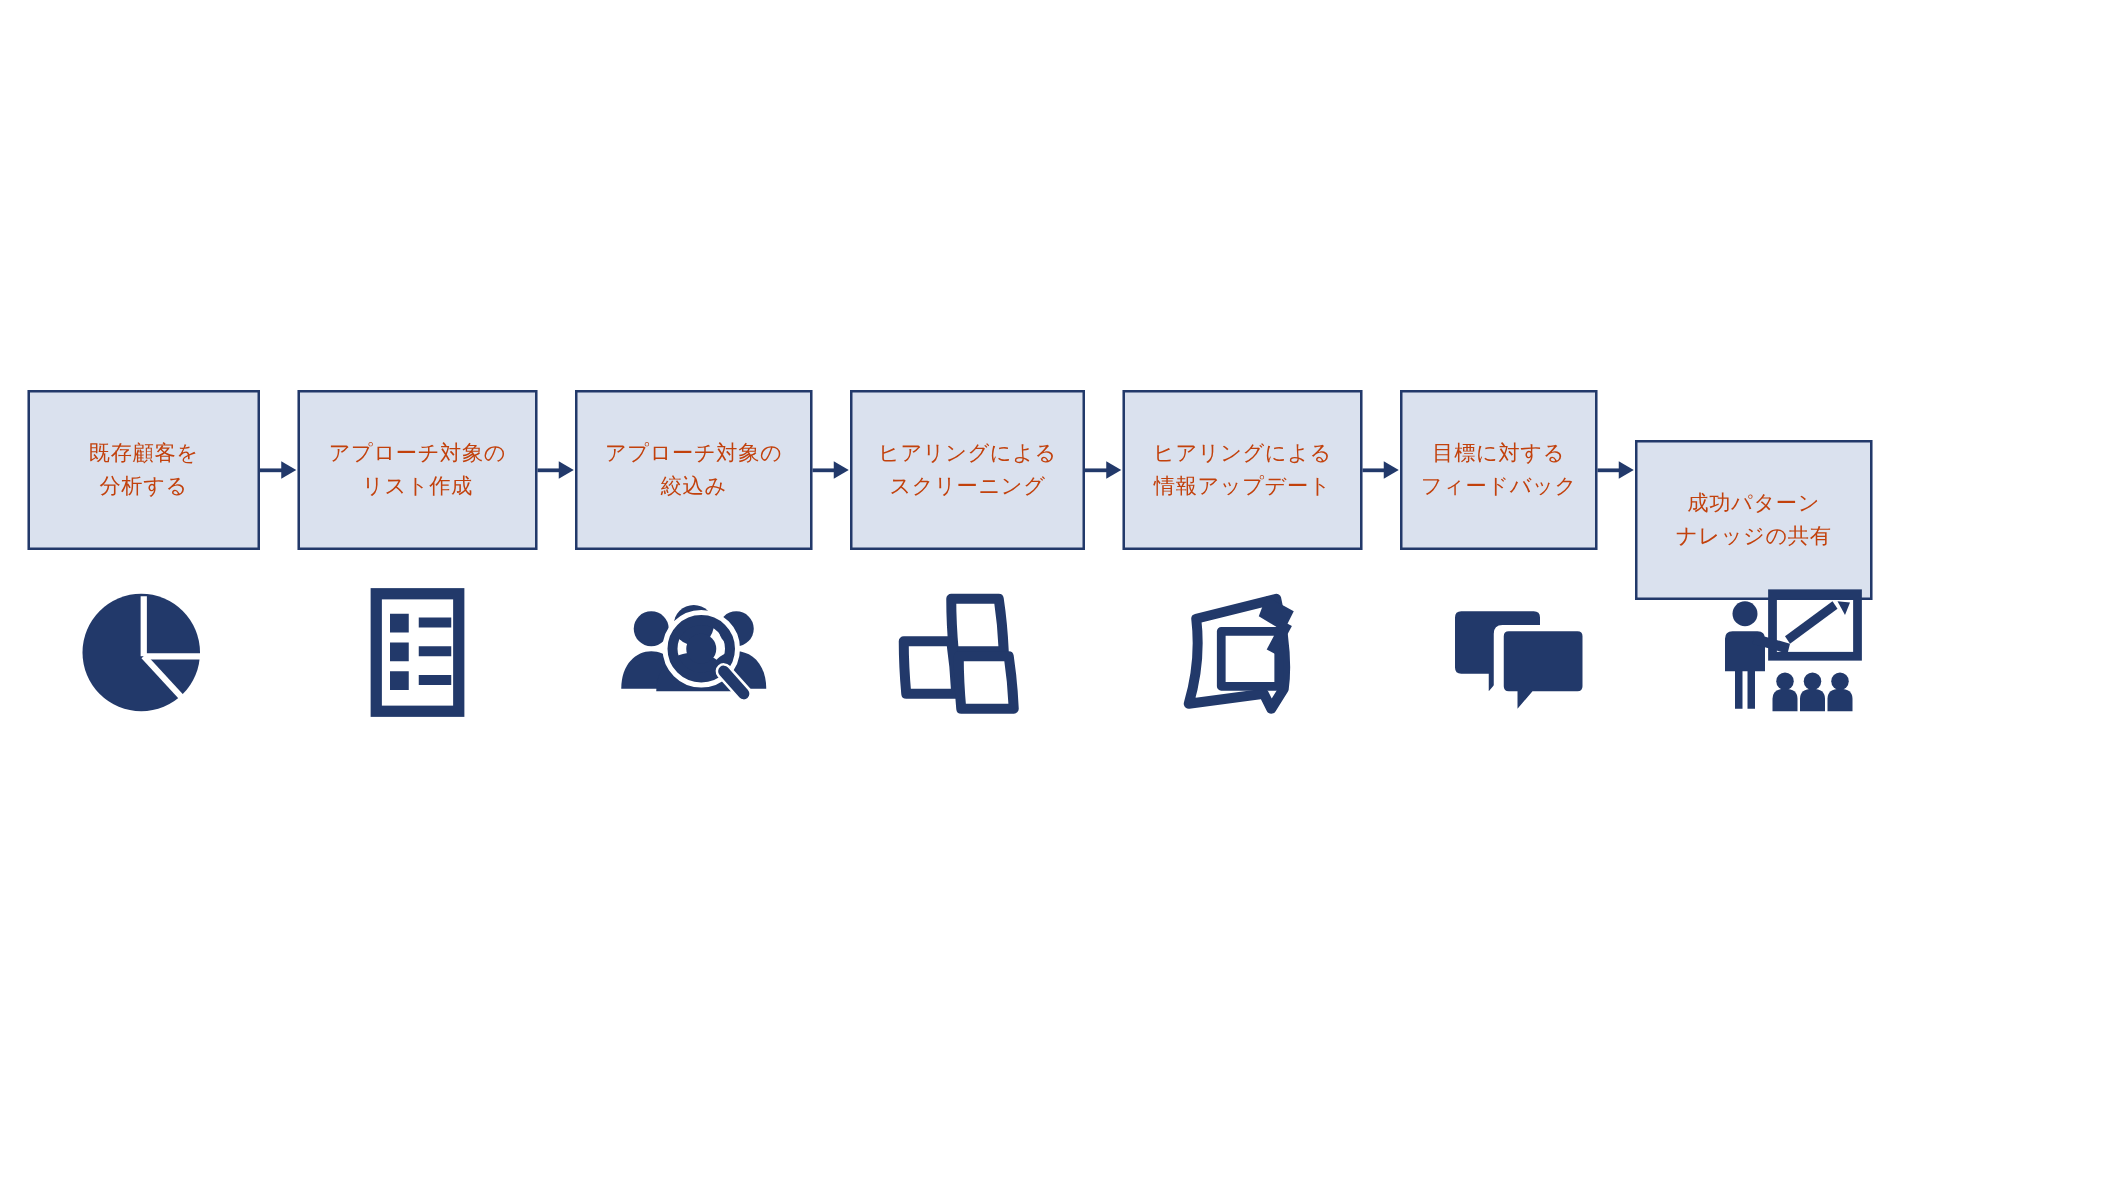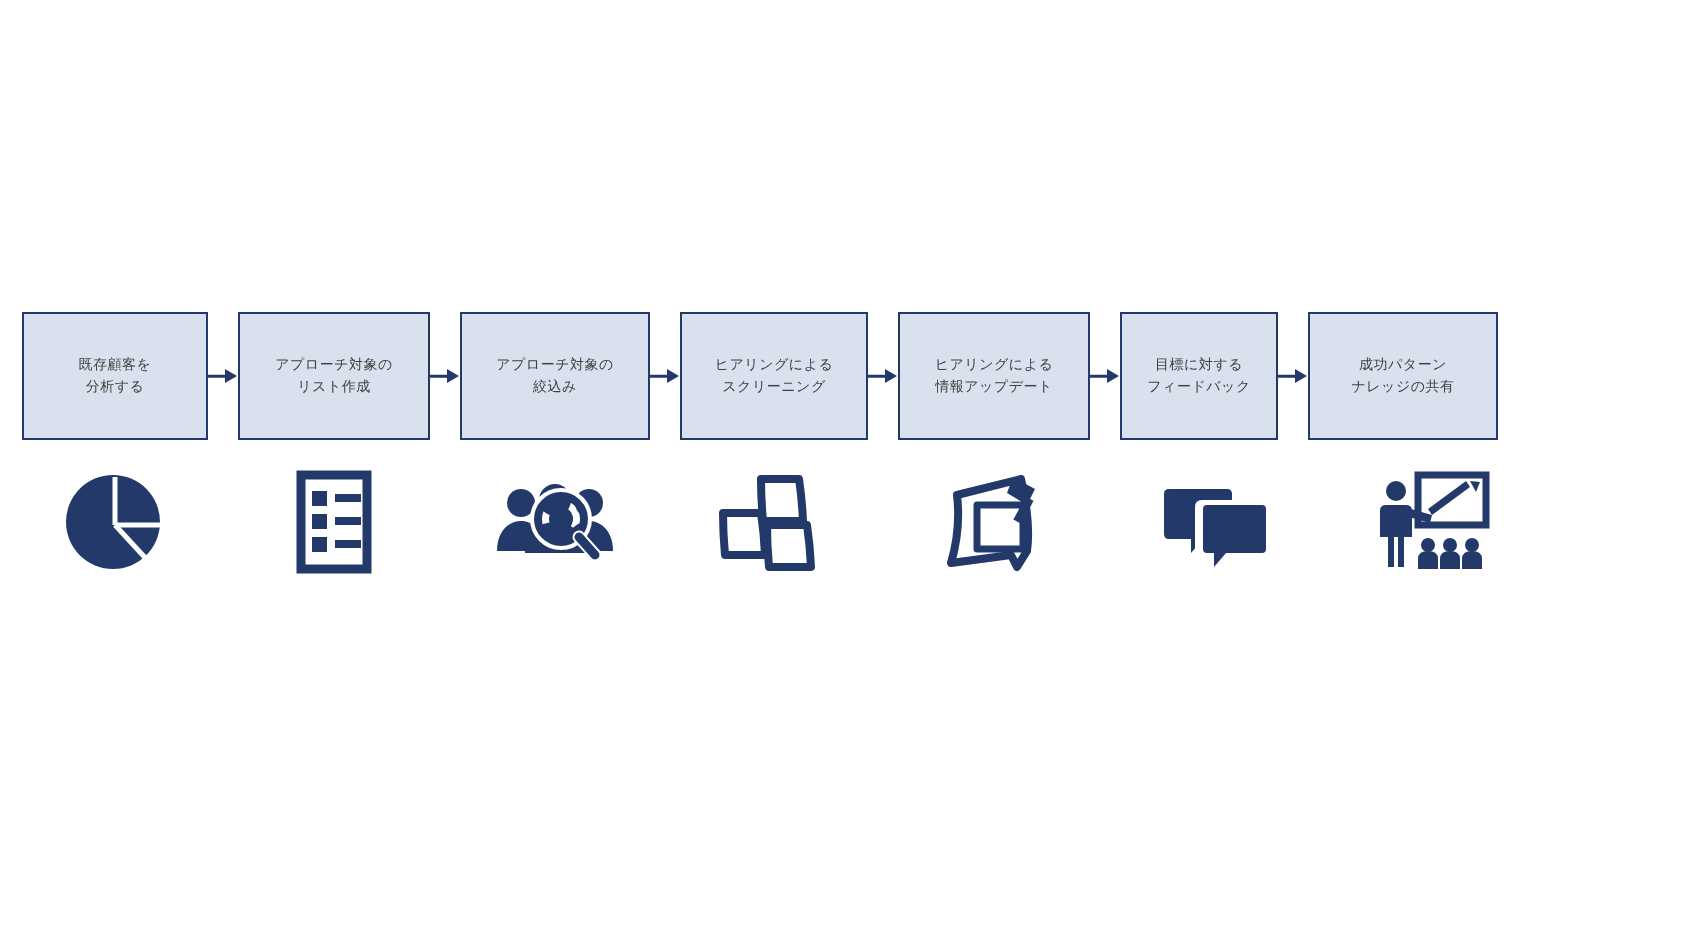--- a/index.html
+++ b/index.html
@@ -32,22 +32,22 @@
     background: #dae1ee;
     border: 2.5px solid #22396a;
     box-sizing: border-box;
     display: flex;
     align-items: center;
     justify-content: center;
     height: 128px;
     flex: 0 0 auto;
   }
   .step-box .label {
-    color: #404040;
-    font-size: 14px;
+    color: #c2410c;
+    font-size: 17px;
     line-height: 1.55;
     text-align: center;
     letter-spacing: 0.5px;
     white-space: pre-line;
     padding: 0 6px;
   }
   .arrow {
     flex: 0 0 auto;
     width: 30px;
     height: 128px;
@@ -152,21 +152,21 @@
 
     <div class="step-box" style="width:158px;">
       <div class="label">目標に対する
 フィードバック</div>
     </div>
     <div class="arrow">
       <div class="shaft"></div>
       <div class="head"></div>
     </div>
 
-    <div class="step-box" style="width:190px;">
+    <div class="step-box" style="width:190px;margin-top:40px;">
       <div class="label">成功パターン
 ナレッジの共有</div>
     </div>
 
   </div>
 
   <div class="icon-row">
 
     <div class="icon-cell" style="width:186px;">
       <svg width="110" height="110" viewBox="0 0 110 110">

